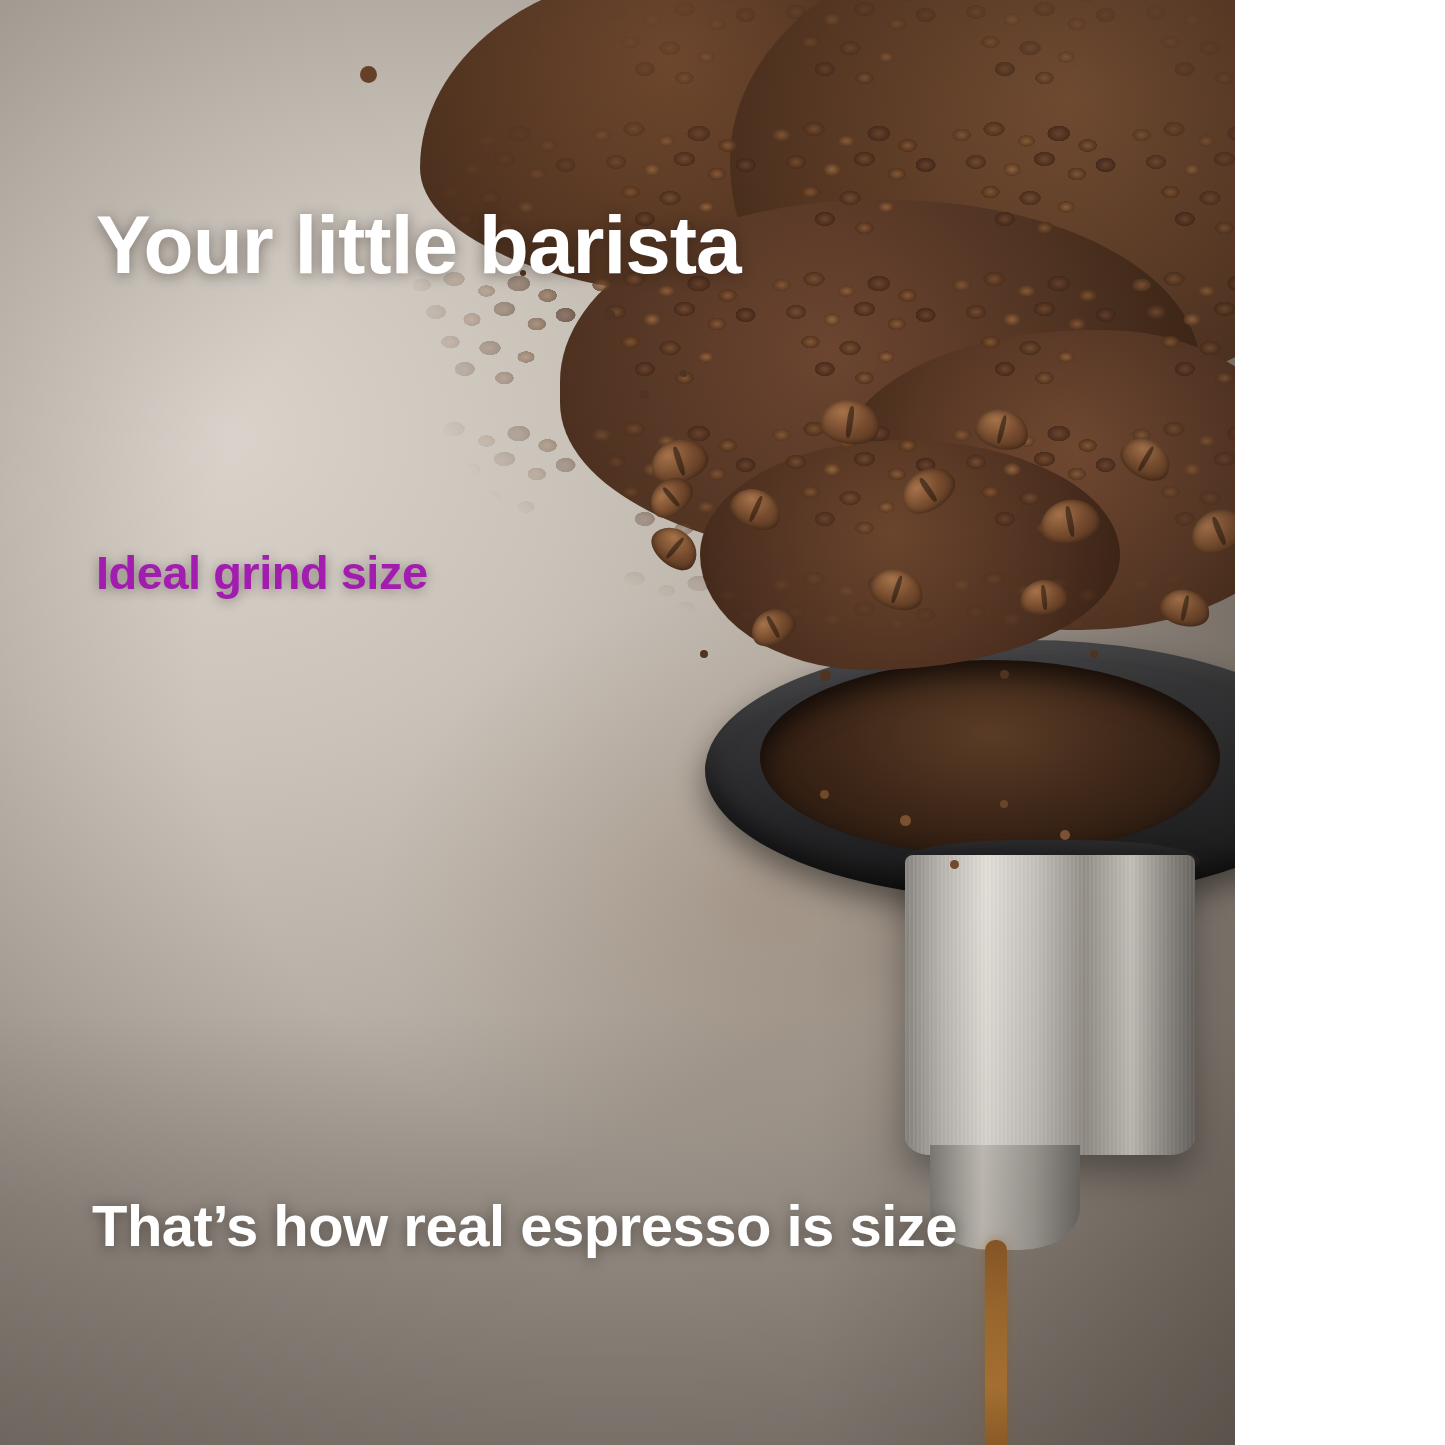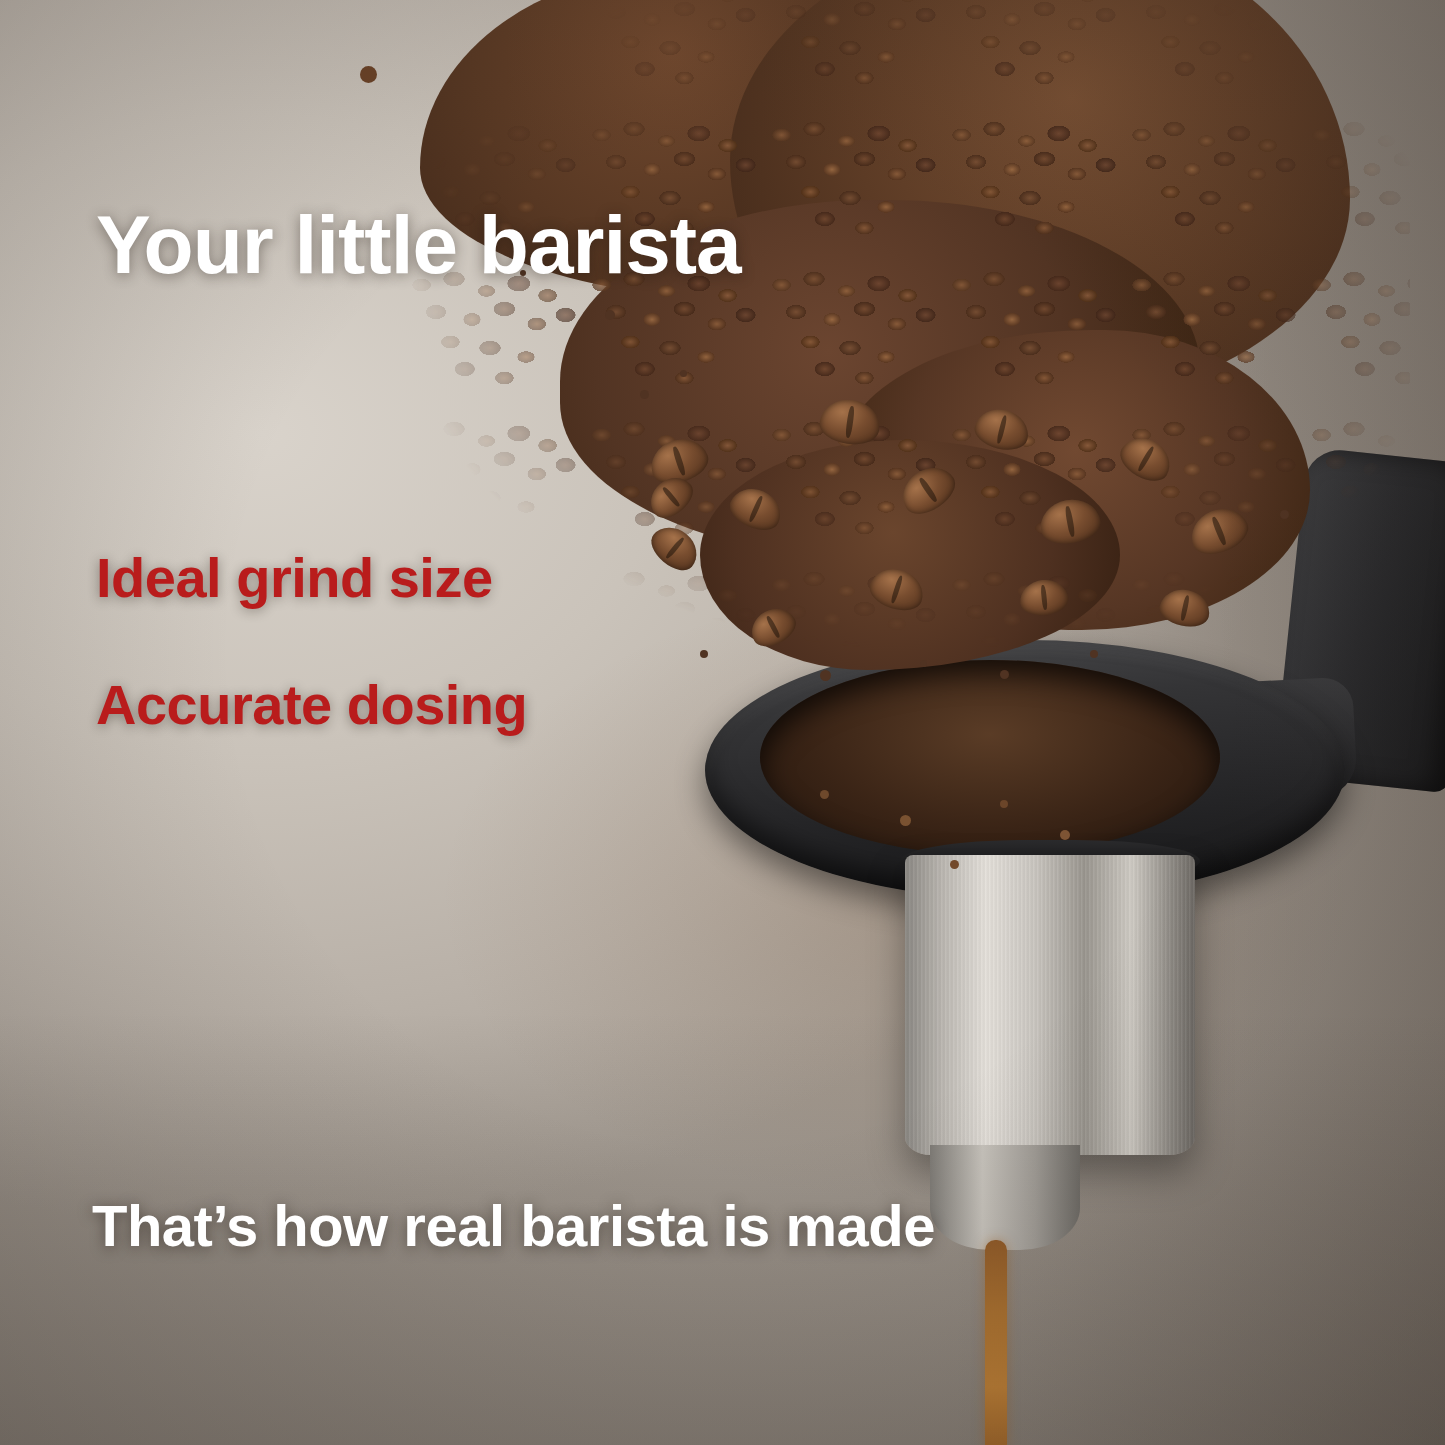--- a/index.html
+++ b/index.html
@@ -6,21 +6,21 @@
     margin: 0;
     padding: 0;
     background: #ffffff;
   }
   body {
     font-family: "Liberation Sans", sans-serif;
   }
 
   .poster {
     position: relative;
-    width: 1445px;
+    width: 1235px;
     height: 1445px;
     overflow: hidden;
     background: #c9c2b9;
   }
 
   
   .bg-base {
     position: absolute;
     inset: 0;
     background:
@@ -251,23 +251,23 @@
     text-shadow: 0 2px 14px rgba(30,22,16,0.45);
     white-space: nowrap;
   }
   .features {
     position: absolute;
     left: 96px;
     top: 545px;
     width: 640px;
   }
   .feature-item {
-    font-size: 56px;
+    font-size: 47px;
     font-weight: bold;
-    color: #b91c1c;
+    color: #a21caf;
     letter-spacing: -0.5px;
     margin-bottom: 62px;
     text-shadow: 0 2px 12px rgba(30,22,16,0.40);
     white-space: nowrap;
   }
   .tagline {
     position: absolute;
     left: 92px;
     top: 1192px;
     font-size: 58px;
@@ -339,18 +339,17 @@
   <div class="crumb" style="left:1000px;top:800px;width:8px;height:8px;background:#6b4529;"></div>
   <div class="crumb" style="left:1060px;top:830px;width:10px;height:10px;background:#7d5434;"></div>
   <div class="crumb" style="left:950px;top:860px;width:9px;height:9px;background:#72492b;"></div>
 
   <div class="bg-vignette"></div>
 
   <div class="headline">Your little barista</div>
 
   <div class="features">
     <div class="feature-item">Ideal grind size</div>
-    <div class="feature-item">Accurate dosing</div>
   </div>
 
-  <div class="tagline">That’s how real barista is made</div>
+  <div class="tagline">That’s how real espresso is size</div>
 
 </div>
 
 </body></html>

